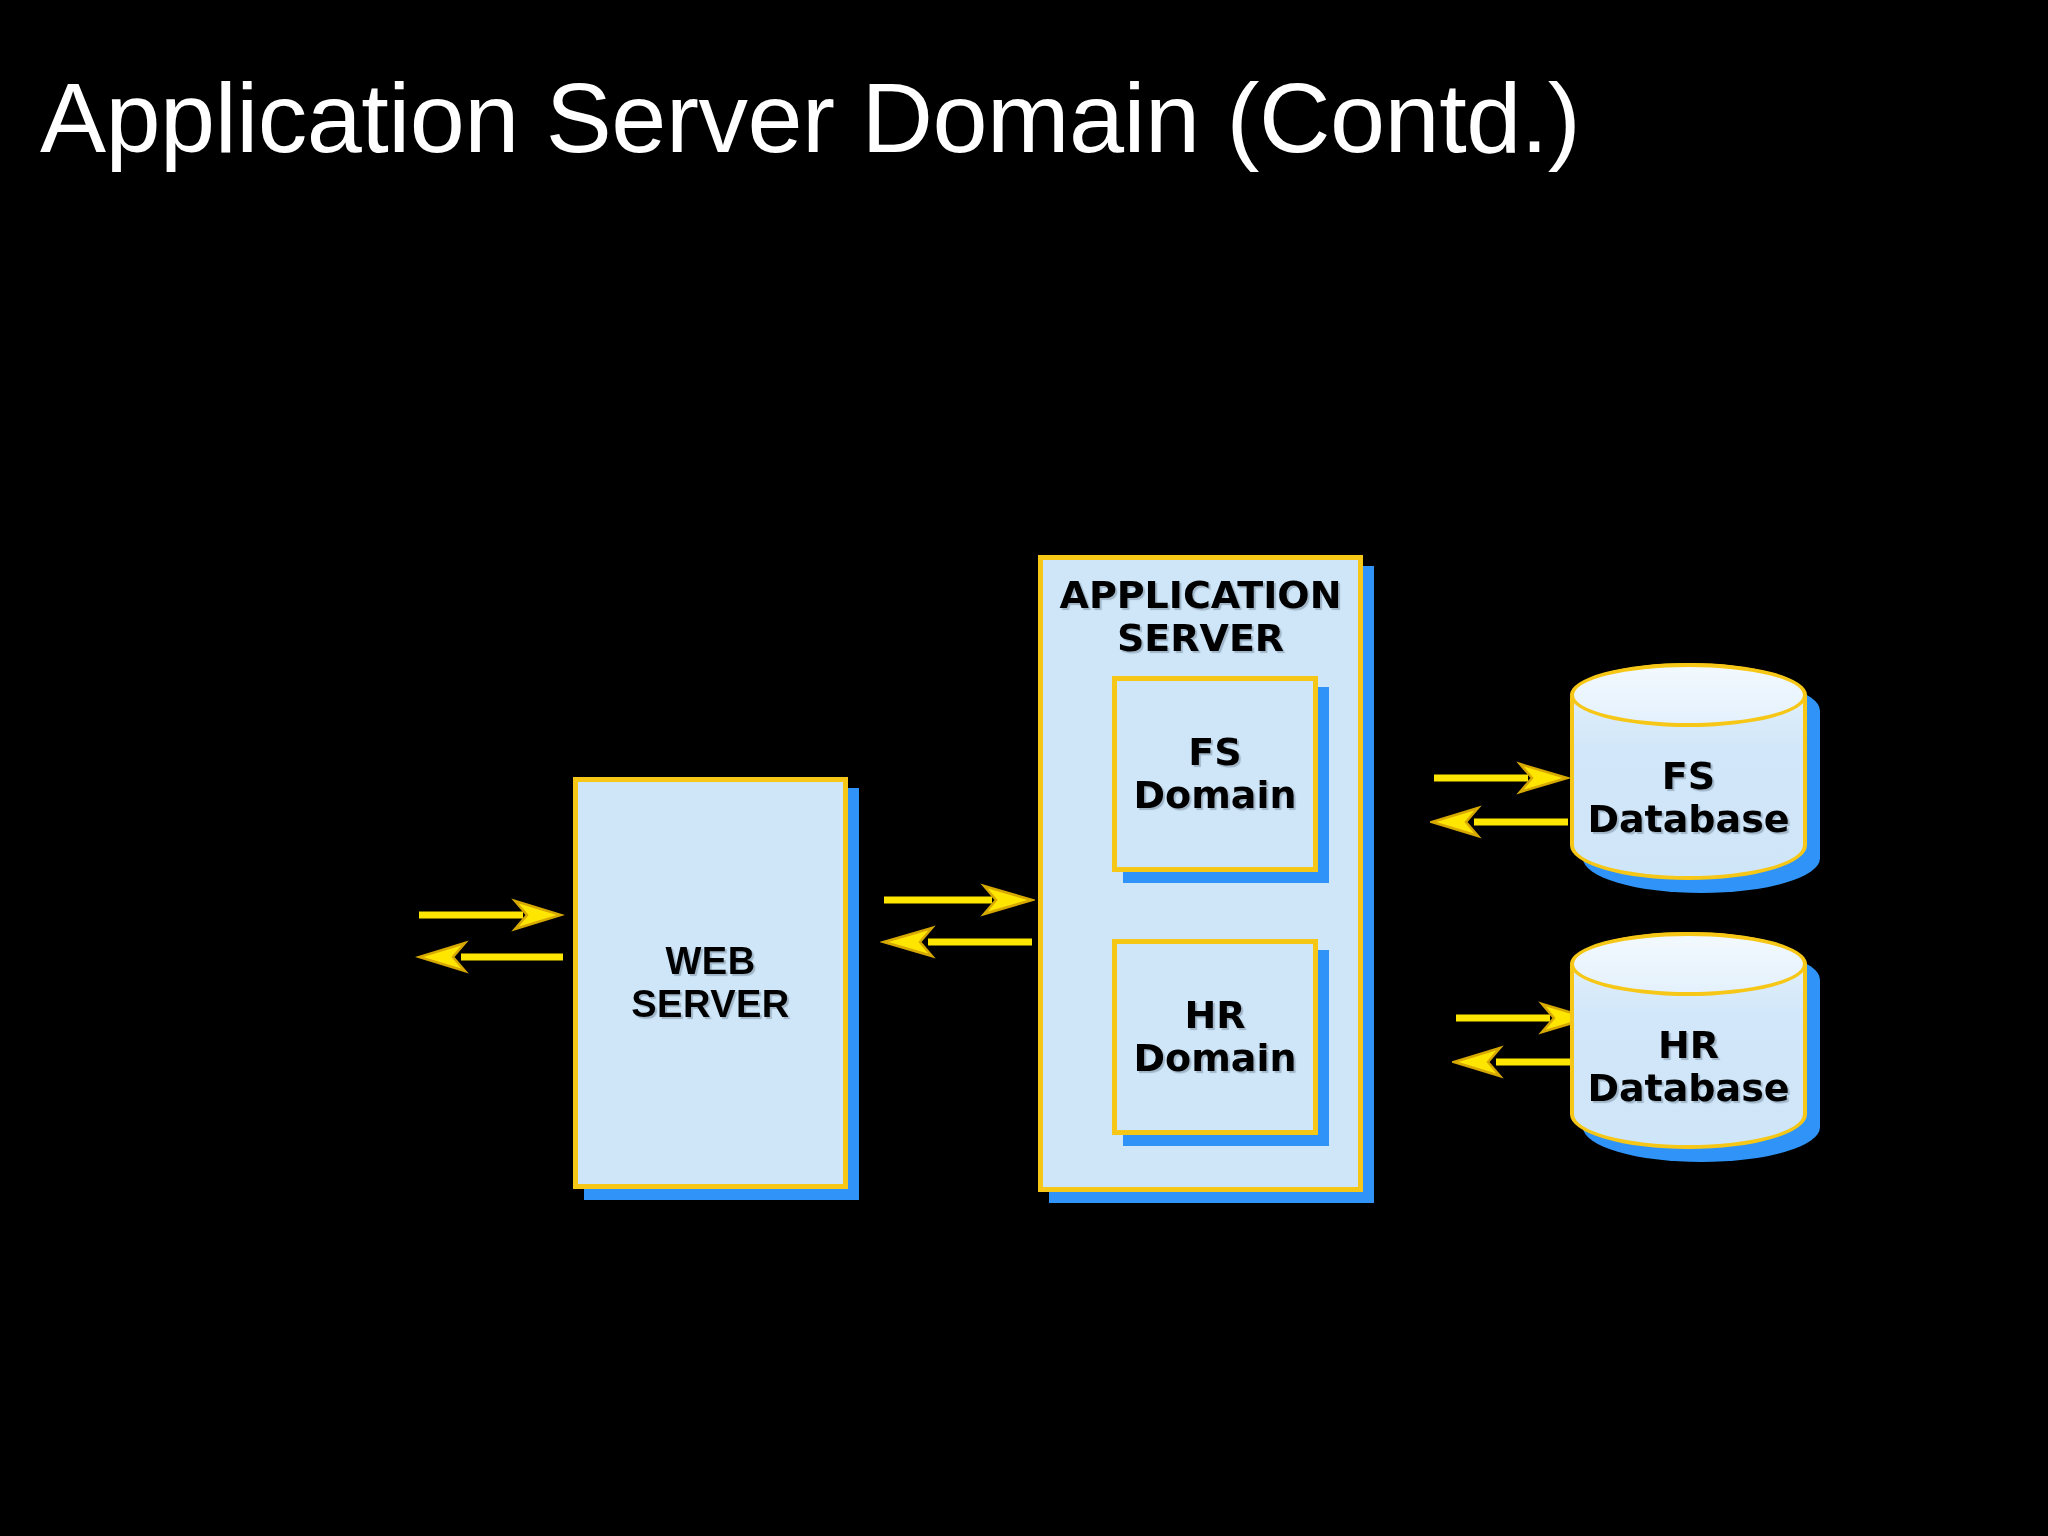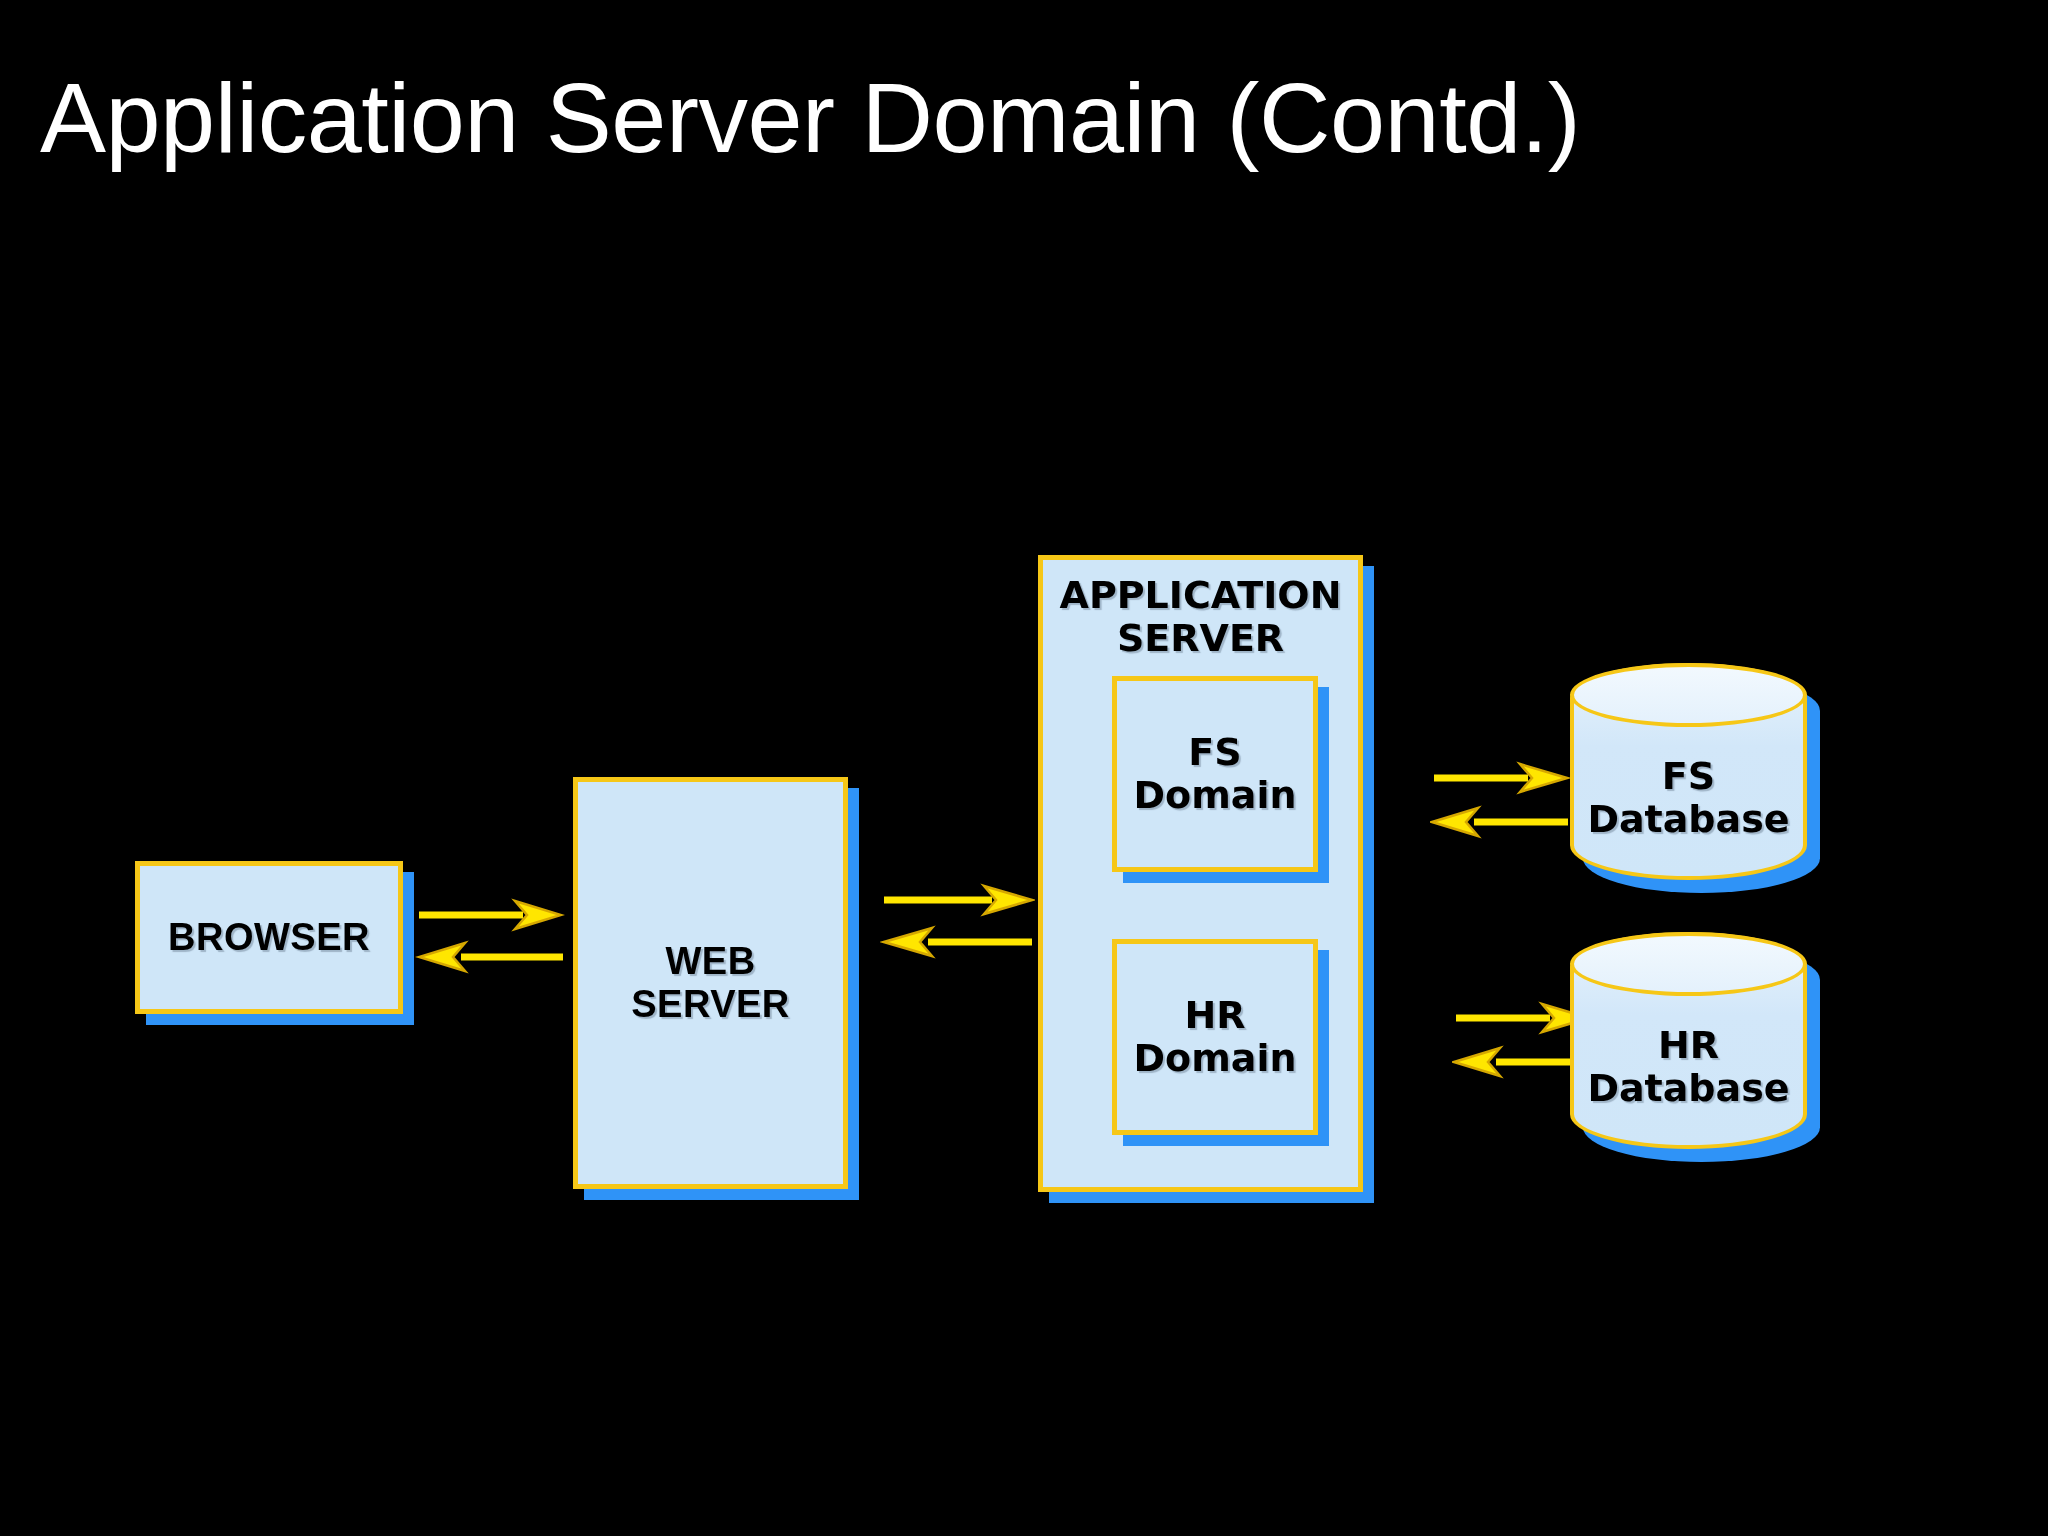--- a/index.html
+++ b/index.html
@@ -151,26 +151,20 @@
   }
   .arrow-pair svg { display: block; }
 </style>
 </head>
 <body>
 
 <div id="slide">
 
   <div id="slide-title">Application Server Domain (Contd.)</div>
 
-  <div class="node" id="node-browser">
-    <div class="shadow"></div>
-    <div class="body">
-      <div class="label label-arial">BROWSER</div>
-    </div>
-  </div>
 
   <div class="arrow-pair" id="arrow-browser-web" style="left:415px; top:895px;">
     <svg width="150" height="90" viewBox="0 0 150 90">
 
       <g>
         <line x1="4" y1="20" x2="108" y2="20" stroke="#ffe600" stroke-width="7"></line>
         <polygon points="100,6 146,20 100,34 112,20" fill="#ffe600" stroke="#d6a800" stroke-width="2.5"></polygon>
       </g>
 
       <g>

